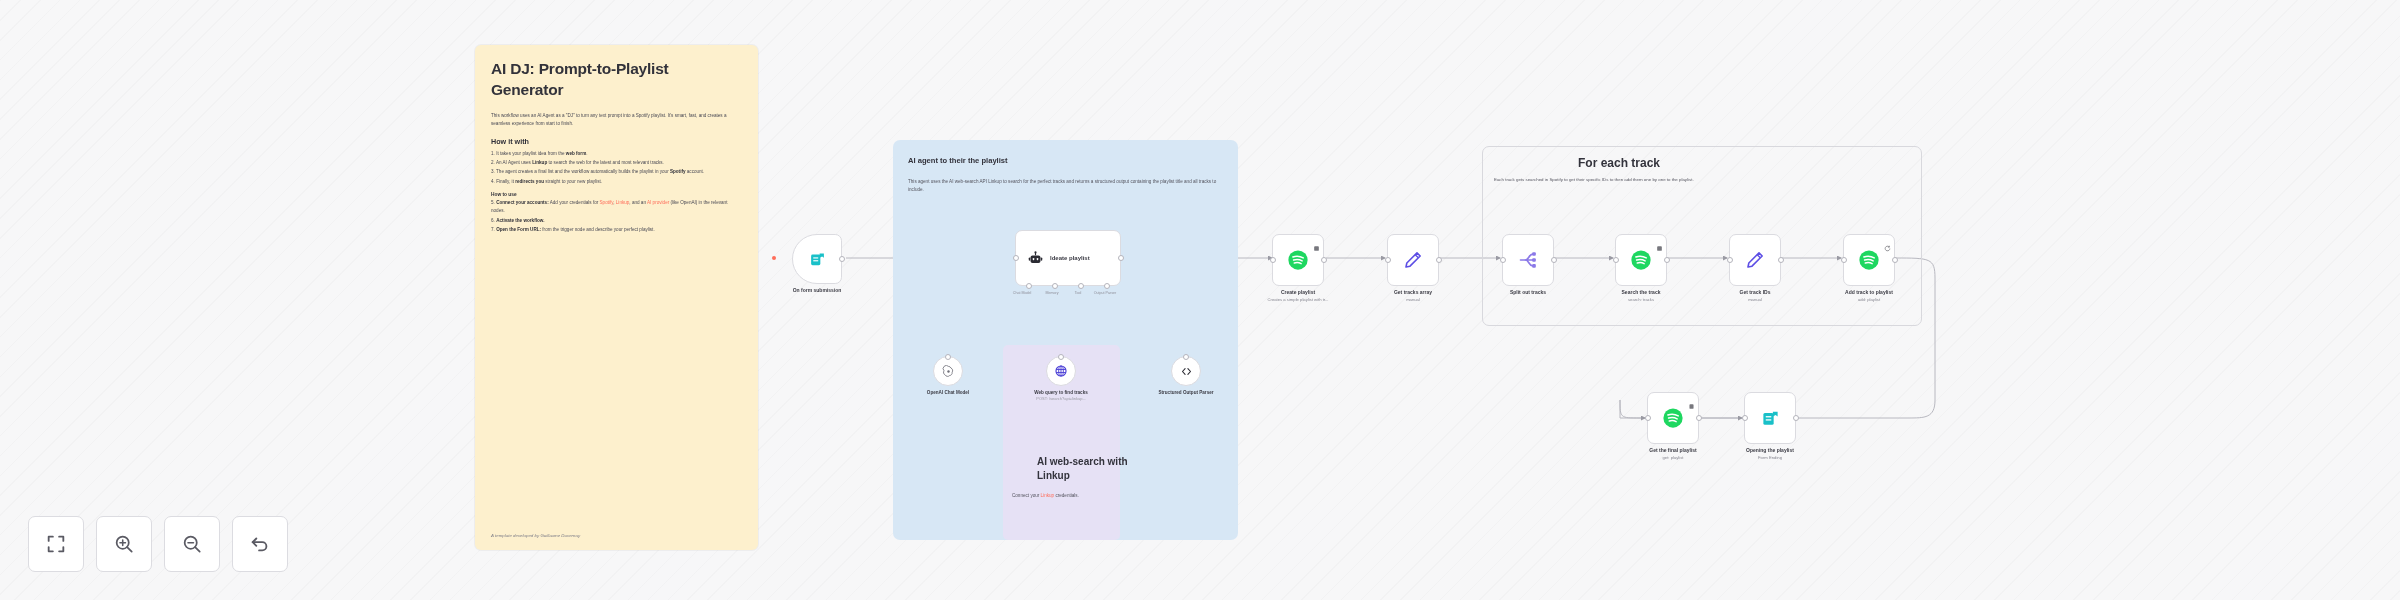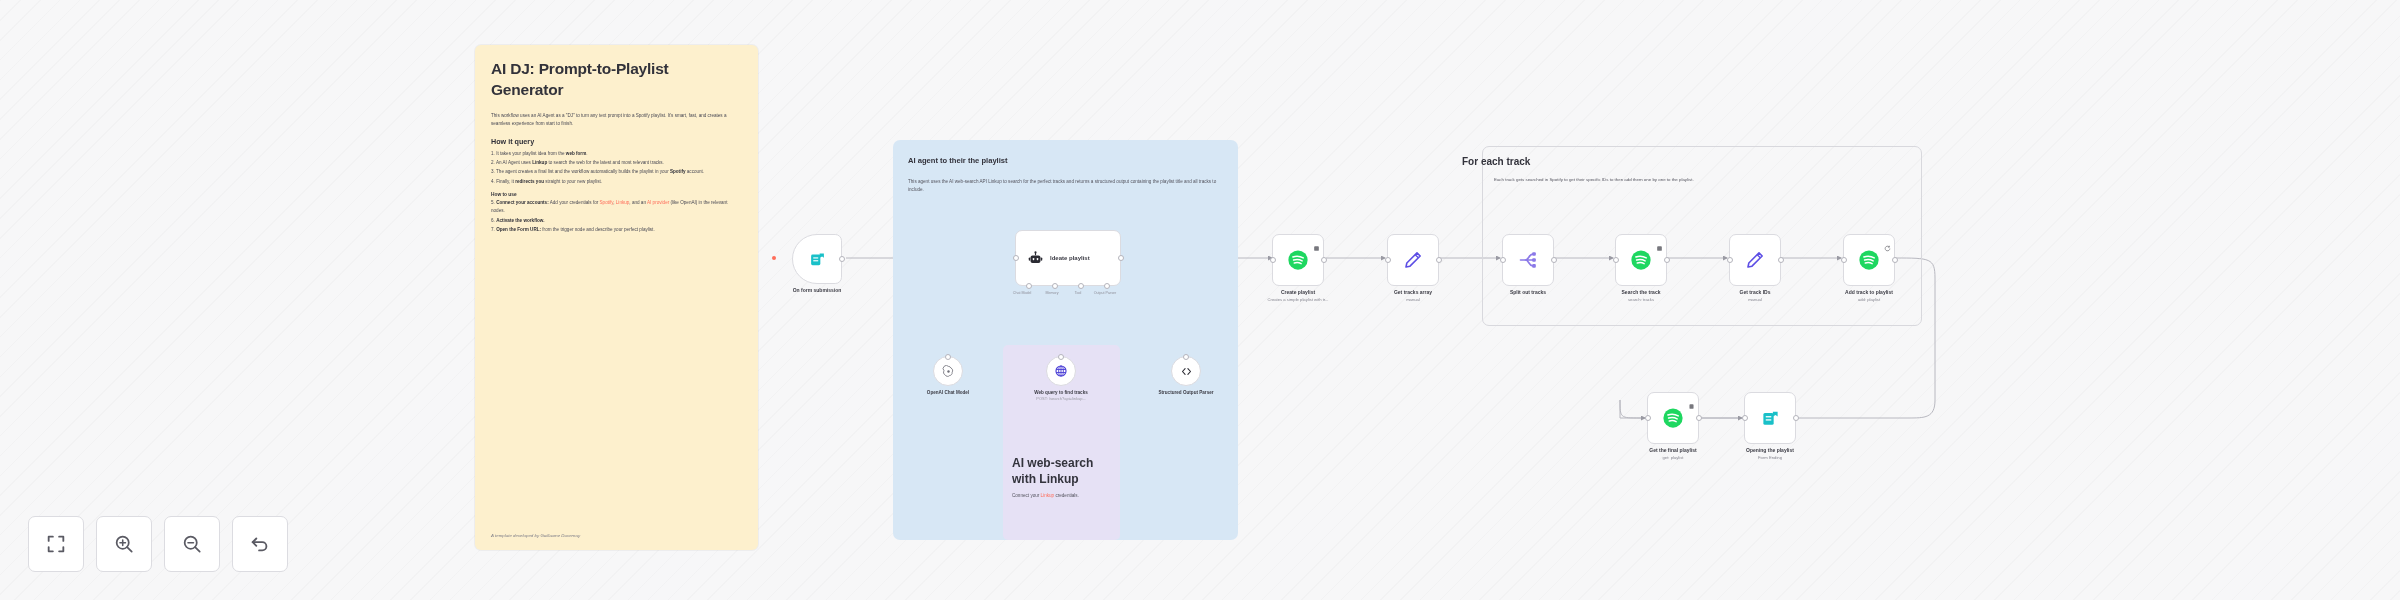--- a/index.html
+++ b/index.html
@@ -262,21 +262,21 @@
 
       <path d="M1028,290 C1028,320 948,320 948,356"></path>
       <path d="M1053,290 C1053,326 1068,326 1068,356"></path>
       <path d="M1080,290 C1080,322 1186,322 1186,356"></path>
     </g>
   </svg>
 
   <div class="sticky" style="left:475px; top:45px; width:283px; height:505px;">
     <div class="sticky-title">AI DJ: Prompt-to-Playlist Generator</div>
     <div class="sticky-p">This workflow uses an AI Agent as a "DJ" to turn any text prompt into a Spotify playlist. It's smart, fast, and creates a seamless experience from start to finish.</div>
-    <div class="sticky-h2">How it query</div>
+    <div class="sticky-h2">How it with</div>
     <ol class="sticky-ol" style="list-style:none; padding-left:0;">
       <li>
         <span>1.</span>
         <span>It takes your playlist idea from the </span><b>web form</b><span>.</span>
       </li>
       <li>
         <span>2.</span>
         <span>An AI Agent uses </span><b>Linkup</b><span> to search the web for the latest and most relevant tracks.</span>
       </li>
       <li>
@@ -304,27 +304,27 @@
       </li>
     </ol>
     <div class="sticky-foot">A template developed by Guillaume Duvernay</div>
   </div>
 
   <div class="group blue" style="left:893px; top:140px; width:345px; height:400px;"></div>
   <div class="group-title" style="left:908px; top:156px; width:310px; font-size:7.6px;">AI agent to their the playlist</div>
   <div class="group-sub" style="left:908px; top:178px; width:316px; font-size:4.6px;">This agent uses the AI web-search API Linkup to search for the perfect tracks and returns a structured output containing the playlist title and all tracks to include.</div>
 
   <div class="group purple" style="left:1003px; top:345px; width:117px; height:195px;"></div>
-  <div class="group-title" style="left:1012px; top:455px; width:103px; font-size:12px; line-height:1.35;">AI web-search with Linkup</div>
+  <div class="group-title" style="left:1037px; top:455px; width:103px; font-size:10px; line-height:1.35;">AI web-search with Linkup</div>
   <div class="group-sub" style="left:1012px; top:492px; width:100px; font-size:4.6px;">
     <span>Connect your </span><span class="sticky-link">Linkup</span><span> credentials.</span>
   </div>
 
   <div class="group plain" style="left:1482px; top:146px; width:440px; height:180px;"></div>
-  <div class="group-title" style="left:1462px; top:156px; font-size:10px;">For each track</div>
+  <div class="group-title" style="left:1578px; top:156px; font-size:12px;">For each track</div>
   <div class="group-sub" style="left:1494px; top:176px; width:420px; font-size:4.4px;">Each track gets searched in Spotify to get their specific IDs to then add them one by one to the playlist.</div>
 
   <div class="pin-dot" style="left:772px; top:256px;"></div>
 
   <div class="node trigger" style="left:792px; top:234px; width:50px; height:50px;">
     <svg width="17" height="17" viewBox="0 0 24 24">
       <rect x="3" y="5" width="13" height="15" rx="2" fill="#19c0c8"></rect>
       <rect x="6" y="9" width="7" height="1.6" fill="#fff"></rect>
       <rect x="6" y="13" width="7" height="1.6" fill="#fff"></rect>
       <path d="M15 3.5 L21 3.5 L21 9.5 L18.5 7.6 L15 9.5 Z" fill="#19c0c8"></path>

